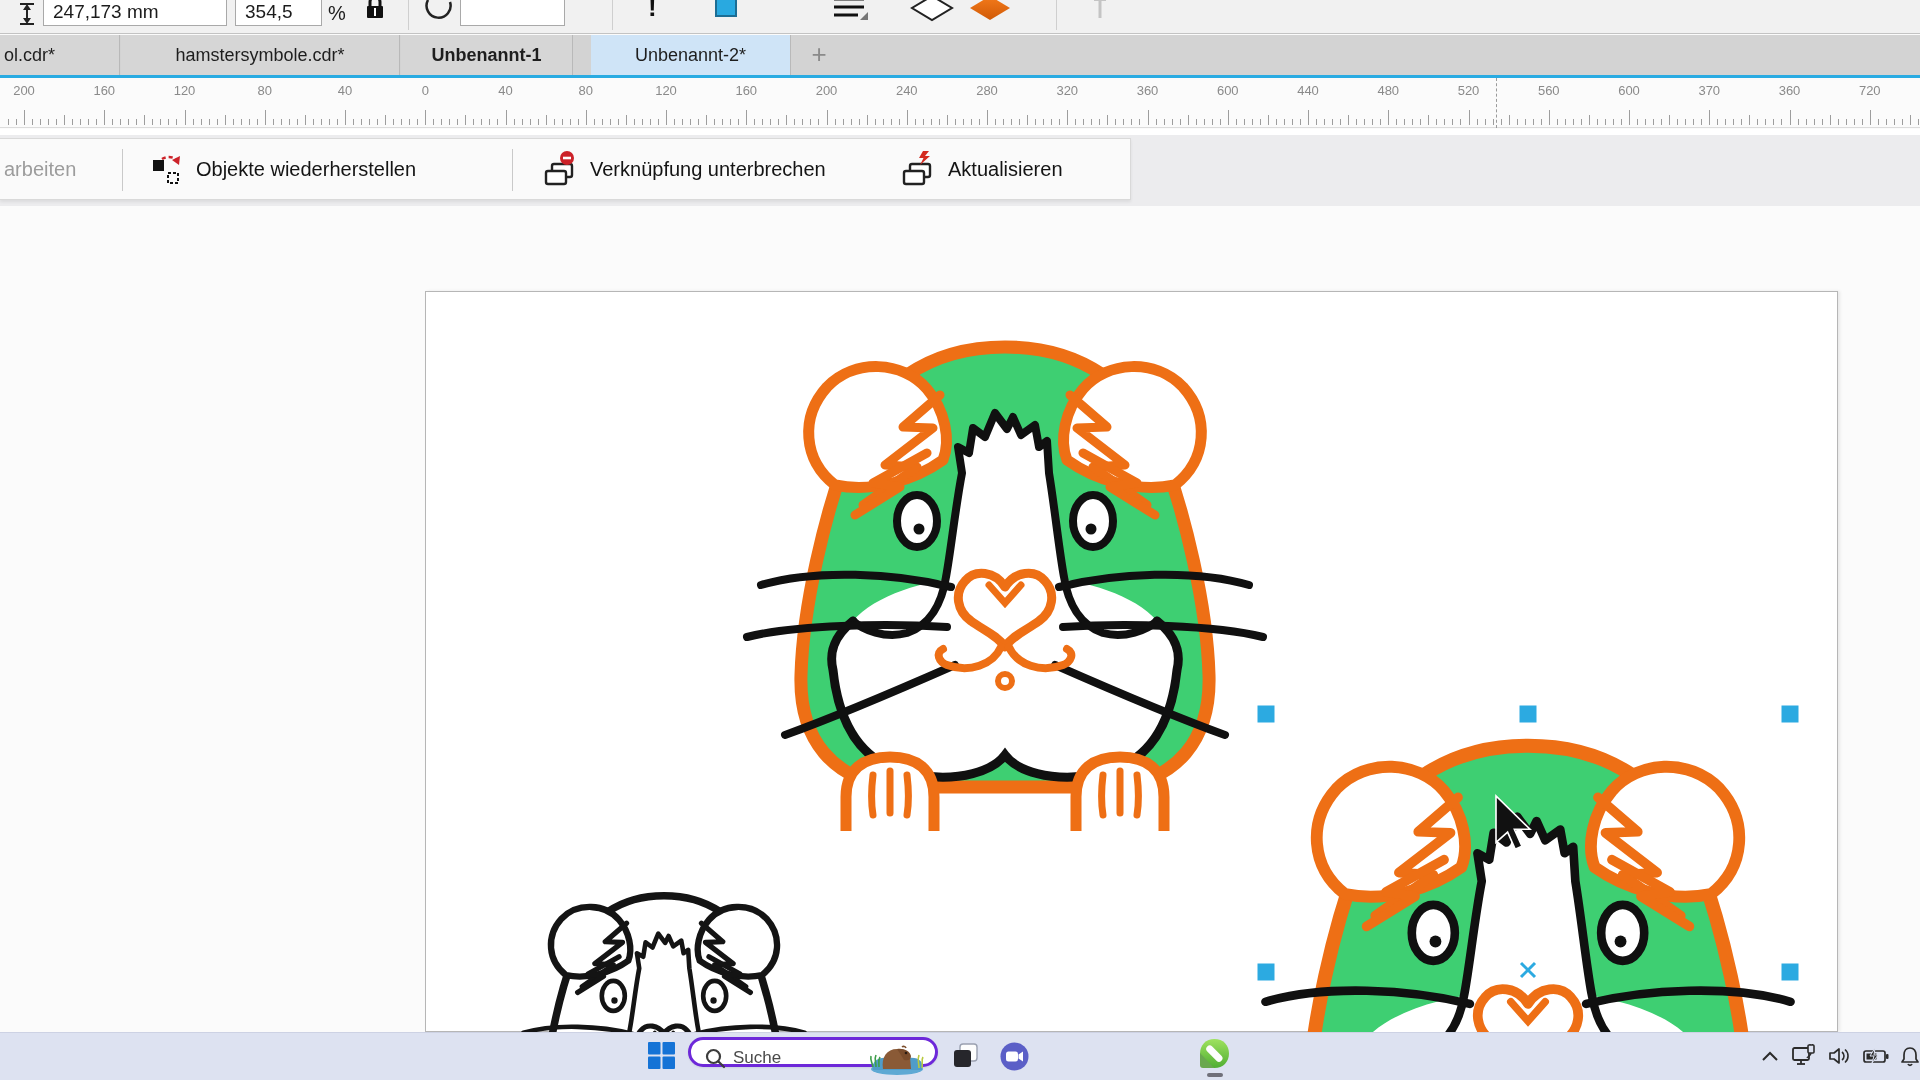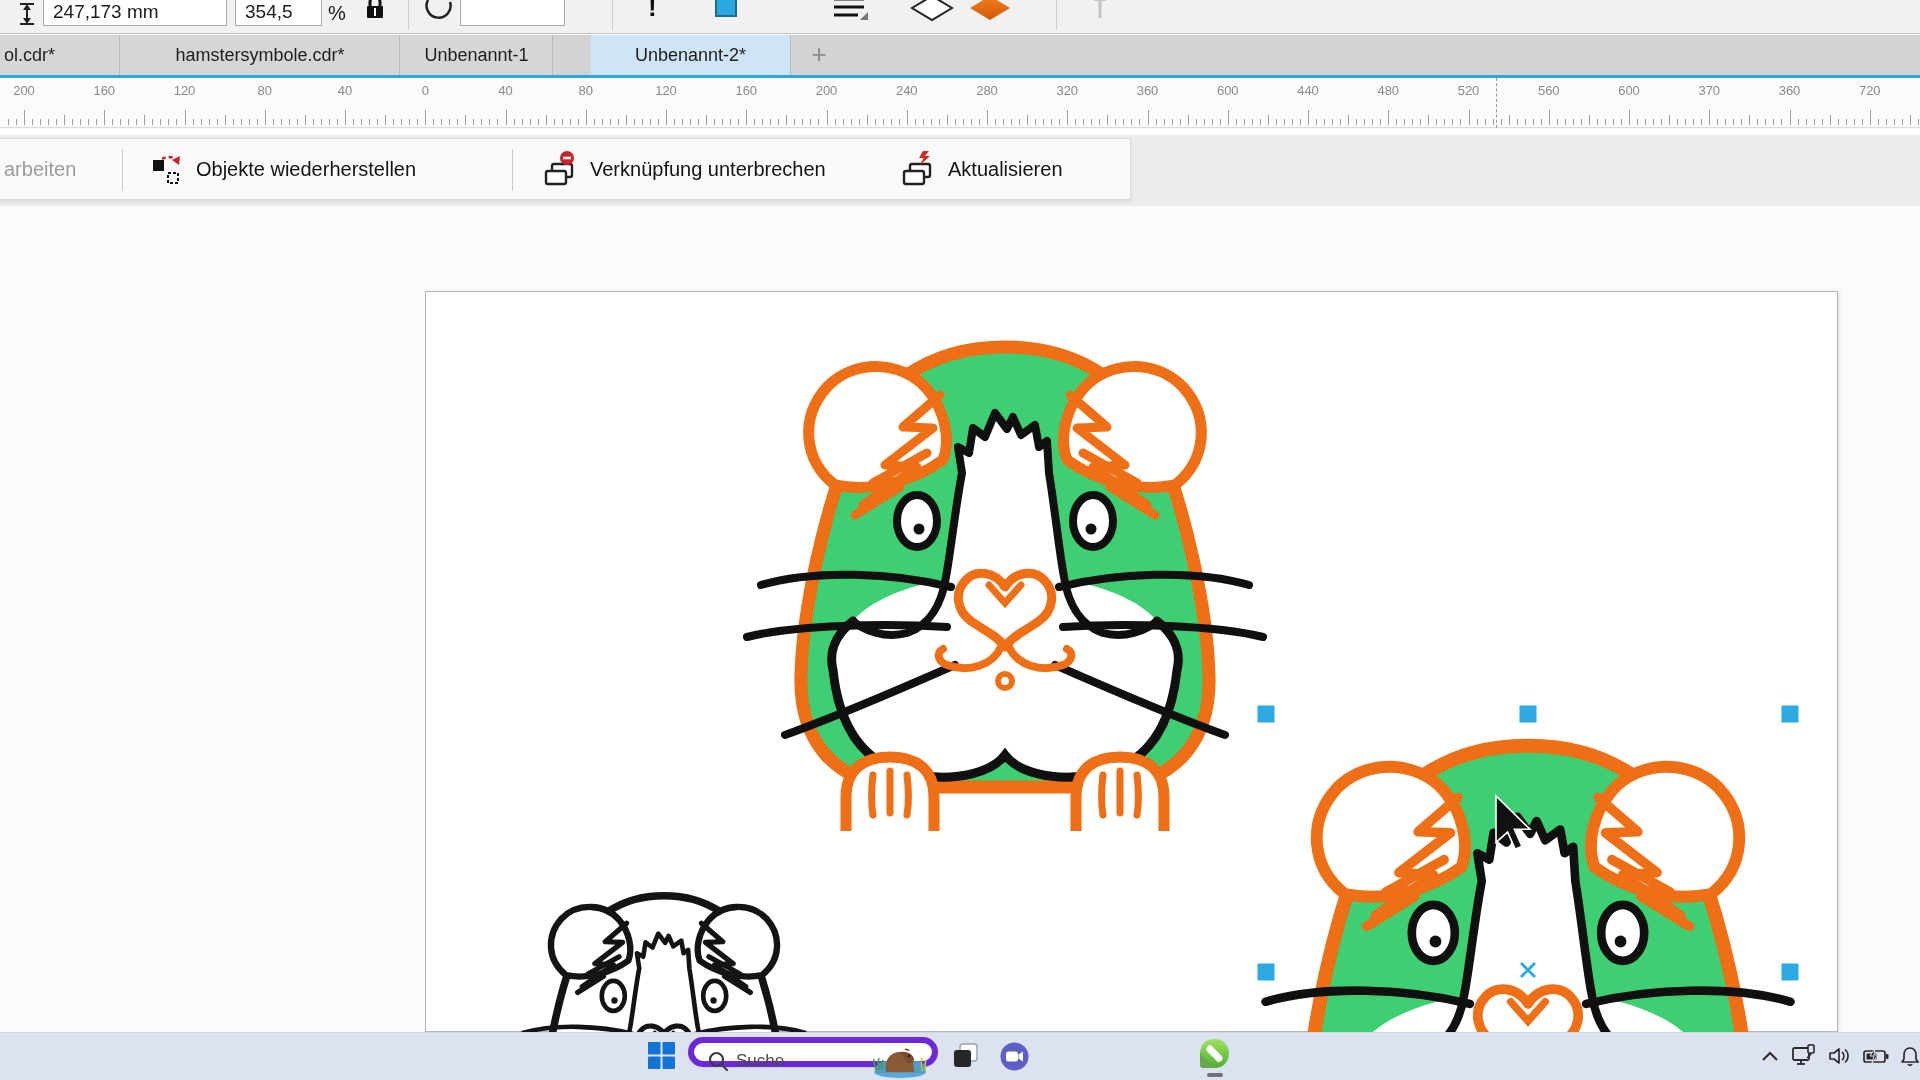--- a/index.html
+++ b/index.html
@@ -48,21 +48,21 @@
   .canvas { position:absolute; left:0; top:206px; width:1920px; height:826px; background:#fbfbfb; }
   .page { position:absolute; left:425px; top:85px; width:1413px; height:741px; background:#fff;
           border:1px solid #b6b6b6; box-shadow:2px 0 3px rgba(0,0,0,.08); }
   .overlay { position:absolute; left:0; top:-206px; width:1920px; height:1032px; pointer-events:none; }
 
   
   .taskbar { position:absolute; left:0; top:1032px; width:1920px; height:48px;
              background:#dde2f1; border-top:1px solid #cdd2e4; }
   .tbicon { position:absolute; top:1042px; }
   .searchpill { position:absolute; left:688px; top:1037px; width:250px; height:30px; background:#fff;
-                border:6px solid #6d28d9; border-radius:19px; box-shadow:0 1px 2px rgba(0,0,0,.08); }
+                border:3px solid #6d28d9; border-radius:19px; box-shadow:0 1px 2px rgba(0,0,0,.08); }
   .searchpill .stext { position:absolute; left:42px; top:8px; font-size:17px; color:#4a4a4a; }
   .runpill { position:absolute; left:1207px; top:1073px; width:16px; height:4px;
              border-radius:2px; background:#70707a; }
   .tray { position:absolute; left:1760px; top:1040px; width:160px; height:32px; display:flex;
           align-items:center; gap:11px; }
 </style>
 </head>
 <body>
 
 <div id="screen">
@@ -118,21 +118,21 @@
     <div class="vsep" style="left:1056px;"></div>
     <svg class="ticon" style="left:1090px; top:-4px" width="20" height="26" viewBox="0 0 20 26">
       <line x1="10" y1="2" x2="10" y2="22" stroke="#c4c4c4" stroke-width="3"></line>
       <line x1="4" y1="4" x2="16" y2="4" stroke="#c4c4c4" stroke-width="2"></line>
     </svg>
   </div>
 
   <div class="tabbar">
     <div class="tab" style="left:0; width:120px; text-align:left; padding-left:4px;">ol.cdr*</div>
     <div class="tab" style="left:121px; width:279px;">hamstersymbole.cdr*</div>
-    <div class="tab" style="left:401px; width:152px;">Unbenannt-1</div>
+    <div class="tab" style="left:401px; width:172px;font-weight:bold;">Unbenannt-1</div>
     <div class="tab active" style="left:591px; width:200px;">Unbenannt-2*</div>
     <div class="newtab" style="left:800px;">+</div>
   </div>
   <div class="accentline"></div>
 
   <div class="ruler" id="ruler">
     <div class="rdash" style="left:1496px;"></div>
   <span class="rlabel" style="left: 24px;">200</span>
       <span class="rlabel" style="left: 104.25px;">160</span>
       <span class="rlabel" style="left: 184.5px;">120</span>

